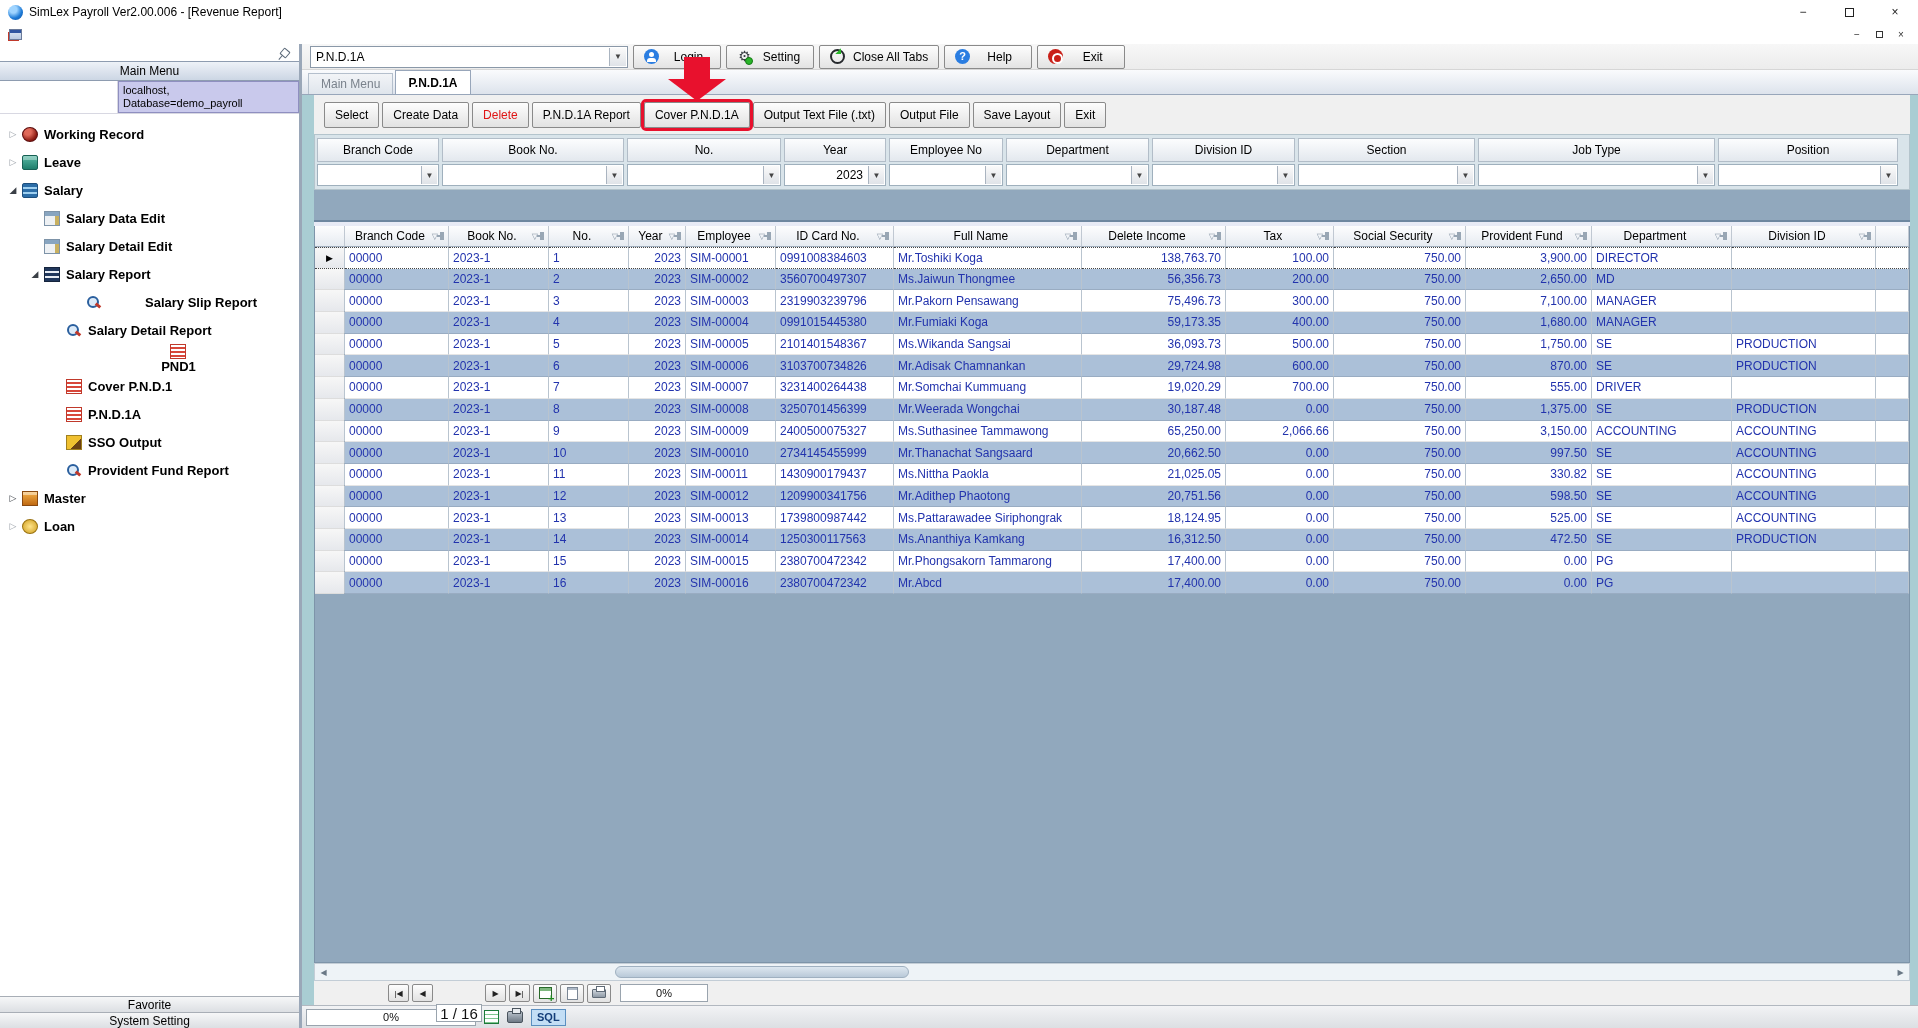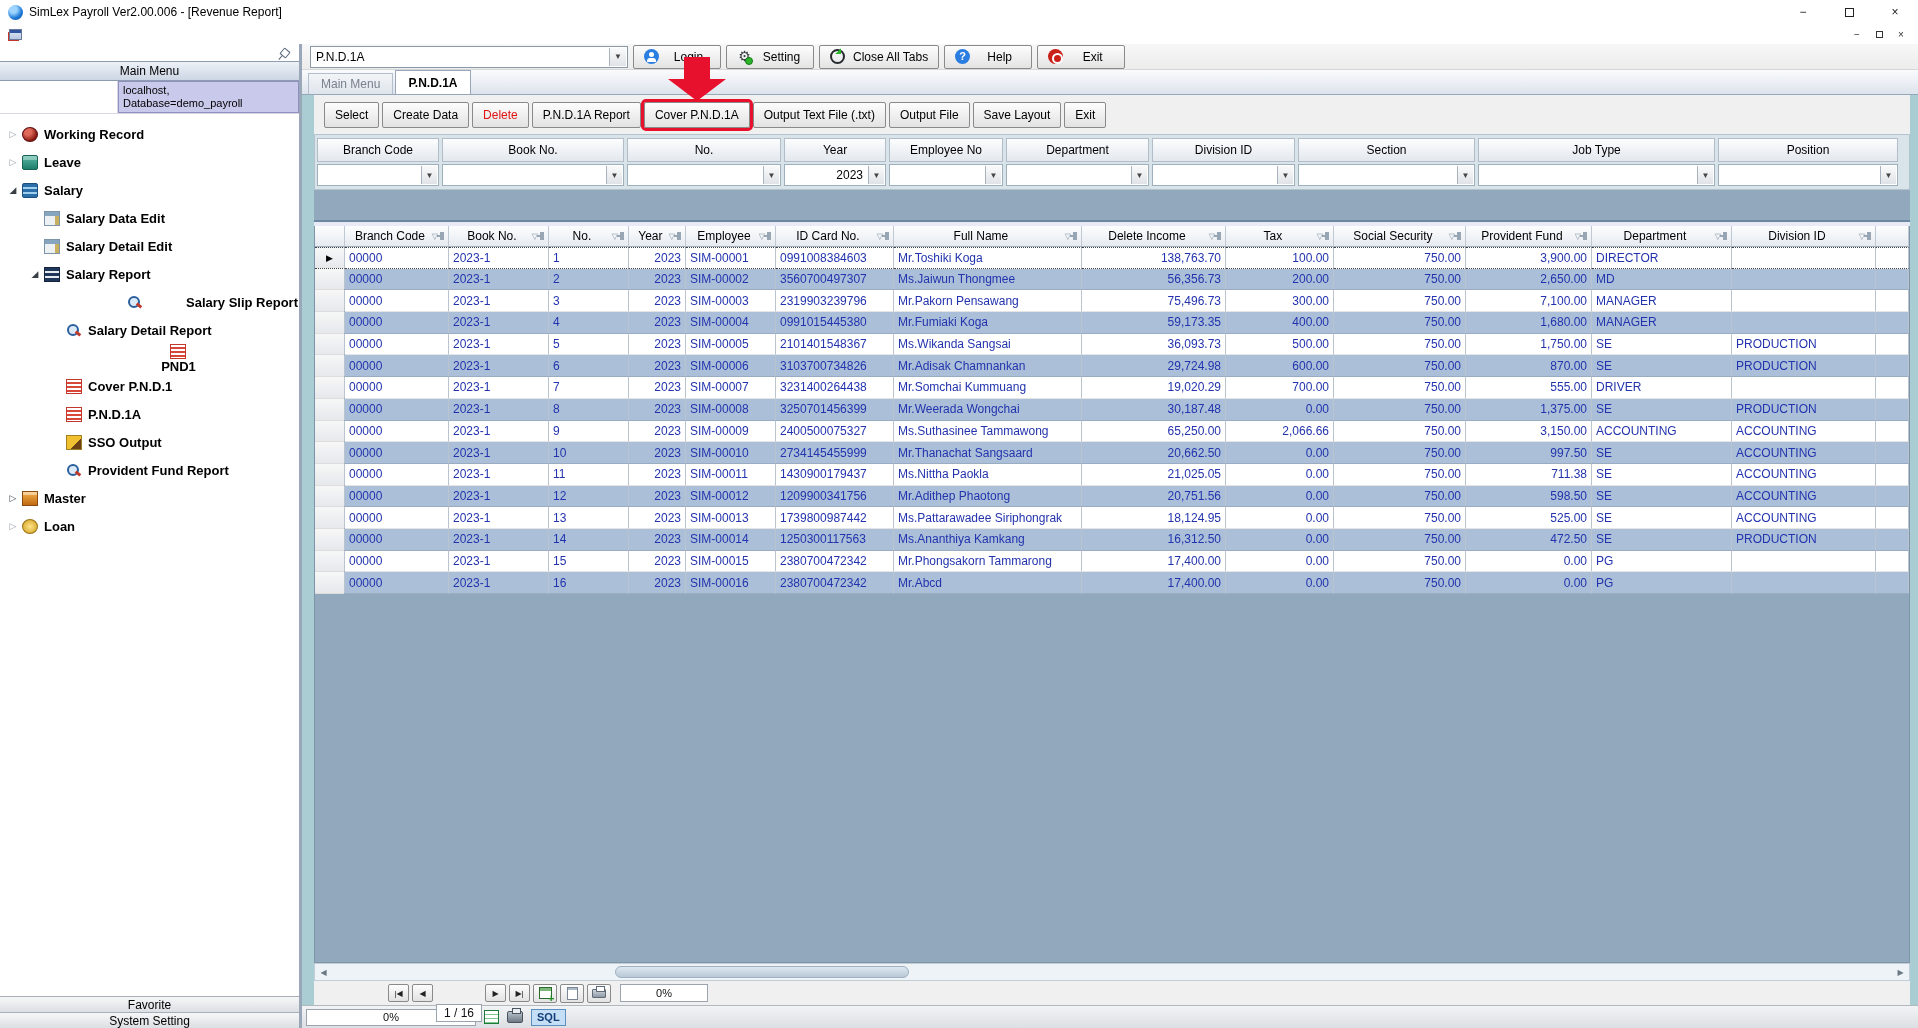--- a/index.html
+++ b/index.html
@@ -128,21 +128,21 @@
   .tc.white { background:#fff; border:1px solid #7d94a9; border-top:none; font-size:12px; color:var(--celltext,#2233ad);
               display:flex; align-items:center; justify-content:flex-end; padding:0 4px; }
 
   .hscroll { height:18px; background:#eef3f7; border:1px solid #c3cdd6; position:relative; }
   .hs-arrow { position:absolute; top:1px; width:15px; height:14px; font-size:8px; color:#6a7886; display:flex; align-items:center; justify-content:center; cursor:pointer; }
   .hs-thumb { position:absolute; left:300px; top:2px; width:294px; height:12px; background:linear-gradient(#dde7f0,#b9c9d8); border:1px solid #9fb0c0; border-radius:6px; cursor:grab; }
 
   .pager { height:24px; background:#f0f0f0; display:flex; align-items:center; gap:3px; padding-left:74px; }
   .pbtn { width:21px; height:18px; background:linear-gradient(#fdfdfd,#e2e2e2); border:1px solid #8a8a8a; border-radius:2px;
           font-size:8px; color:#222; display:flex; align-items:center; justify-content:center; cursor:pointer; }
-  .pagepos { width:46px; height:18px; background:#fff; border:1px solid #9aa4ae; display:flex; align-items:center; justify-content:center; font-size:12px;margin-top:40px; }
+  .pagepos { width:46px; height:18px; background:#fff; border:1px solid #9aa4ae; display:flex; align-items:center; justify-content:center; font-size:15px;margin-top:40px; }
   .pibtn { width:24px; height:19px; background:linear-gradient(#fdfdfd,#e2e2e2); border:1px solid #8a8a8a; border-radius:2px;
            display:flex; align-items:center; justify-content:center; cursor:pointer; position:relative; }
   .pgi-grid { width:13px; height:12px; background:#fff; border:1px solid #2a6a2a; box-shadow:inset 0 3px 0 #7fb87f; position:relative; }
   .pgi-grid::after { content:"+"; position:absolute; right:-4px; bottom:-6px; color:#1d8a1d; font-weight:bold; font-size:11px; }
   .pgi-page { width:11px; height:13px; background:#fff; border:1px solid #7a8694; box-shadow:inset 0 2px 0 #aeb9c6; }
   .pgi-print { width:14px; height:9px; background:linear-gradient(#cfd6dd,#8f9aa6); border:1px solid #5f6a76; border-radius:1px; position:relative; }
   .pgi-print::before { content:""; position:absolute; left:3px; top:-4px; width:7px; height:4px; background:#fff; border:1px solid #5f6a76; }
   .pgr-progress { width:88px; height:18px; background:#fff; border:1px solid #9aa4ae; margin-left:6px; display:flex; align-items:center; justify-content:center; font-size:11px; }
 
   .statusbar { height:23px; background:linear-gradient(#f2f3f5,#dcdfe3); border-top:1px solid #b2b8c0; display:flex; align-items:center; padding-left:4px; gap:8px; }
@@ -218,21 +218,21 @@
           <div class="titem" style="padding-left: 30px;">
             <span class="arrow"></span>
             <span class="ti ico-edit"></span>
             <span class="lbl">Salary Detail Edit</span>
           </div>
           <div class="titem" style="padding-left: 30px;">
             <span class="arrow dark">◢</span>
             <span class="ti ico-report"></span>
             <span class="lbl">Salary Report</span>
           </div>
-          <div class="titem" style="padding-left: 76px; gap: 37px;">
+          <div class="titem" style="padding-left: 35px; gap: 37px;">
             <span class="arrow"></span>
             <span class="ti ico-magnifier"></span>
             <span class="lbl">Salary Slip Report</span>
           </div>
           <div class="titem" style="padding-left: 52px;">
             <span class="arrow"></span>
             <span class="ti ico-magnifier"></span>
             <span class="lbl">Salary Detail Report</span>
           </div>
           <div class="titem" style="padding-left: 52px; flex-direction: column;">
@@ -626,21 +626,21 @@
                 <div class="c" style="width: 104px;">00000</div>
                 <div class="c" style="width: 100px;">2023-1</div>
                 <div class="c" style="width: 80px;">11</div>
                 <div class="c r" style="width: 57px;">2023</div>
                 <div class="c" style="width: 90px;">SIM-00011</div>
                 <div class="c" style="width: 118px;">1430900179437</div>
                 <div class="c" style="width: 188px;">Ms.Nittha Paokla</div>
                 <div class="c r" style="width: 144px;">21,025.05</div>
                 <div class="c r" style="width: 108px;">0.00</div>
                 <div class="c r" style="width: 132px;">750.00</div>
-                <div class="c r" style="width: 126px;">711.38</div>
+                <div class="c r" style="width: 126px;">330.82</div>
                 <div class="c" style="width: 140px;">SE</div>
                 <div class="c" style="width: 144px;">ACCOUNTING</div>
                 <div class="c" style="flex: 1 1 0%;"></div>
               </div>
               <div class="grow alt">
                 <div class="c sel" style="width: 30px;"></div>
                 <div class="c" style="width: 104px;">00000</div>
                 <div class="c" style="width: 100px;">2023-1</div>
                 <div class="c" style="width: 80px;">12</div>
                 <div class="c r" style="width: 57px;">2023</div>

